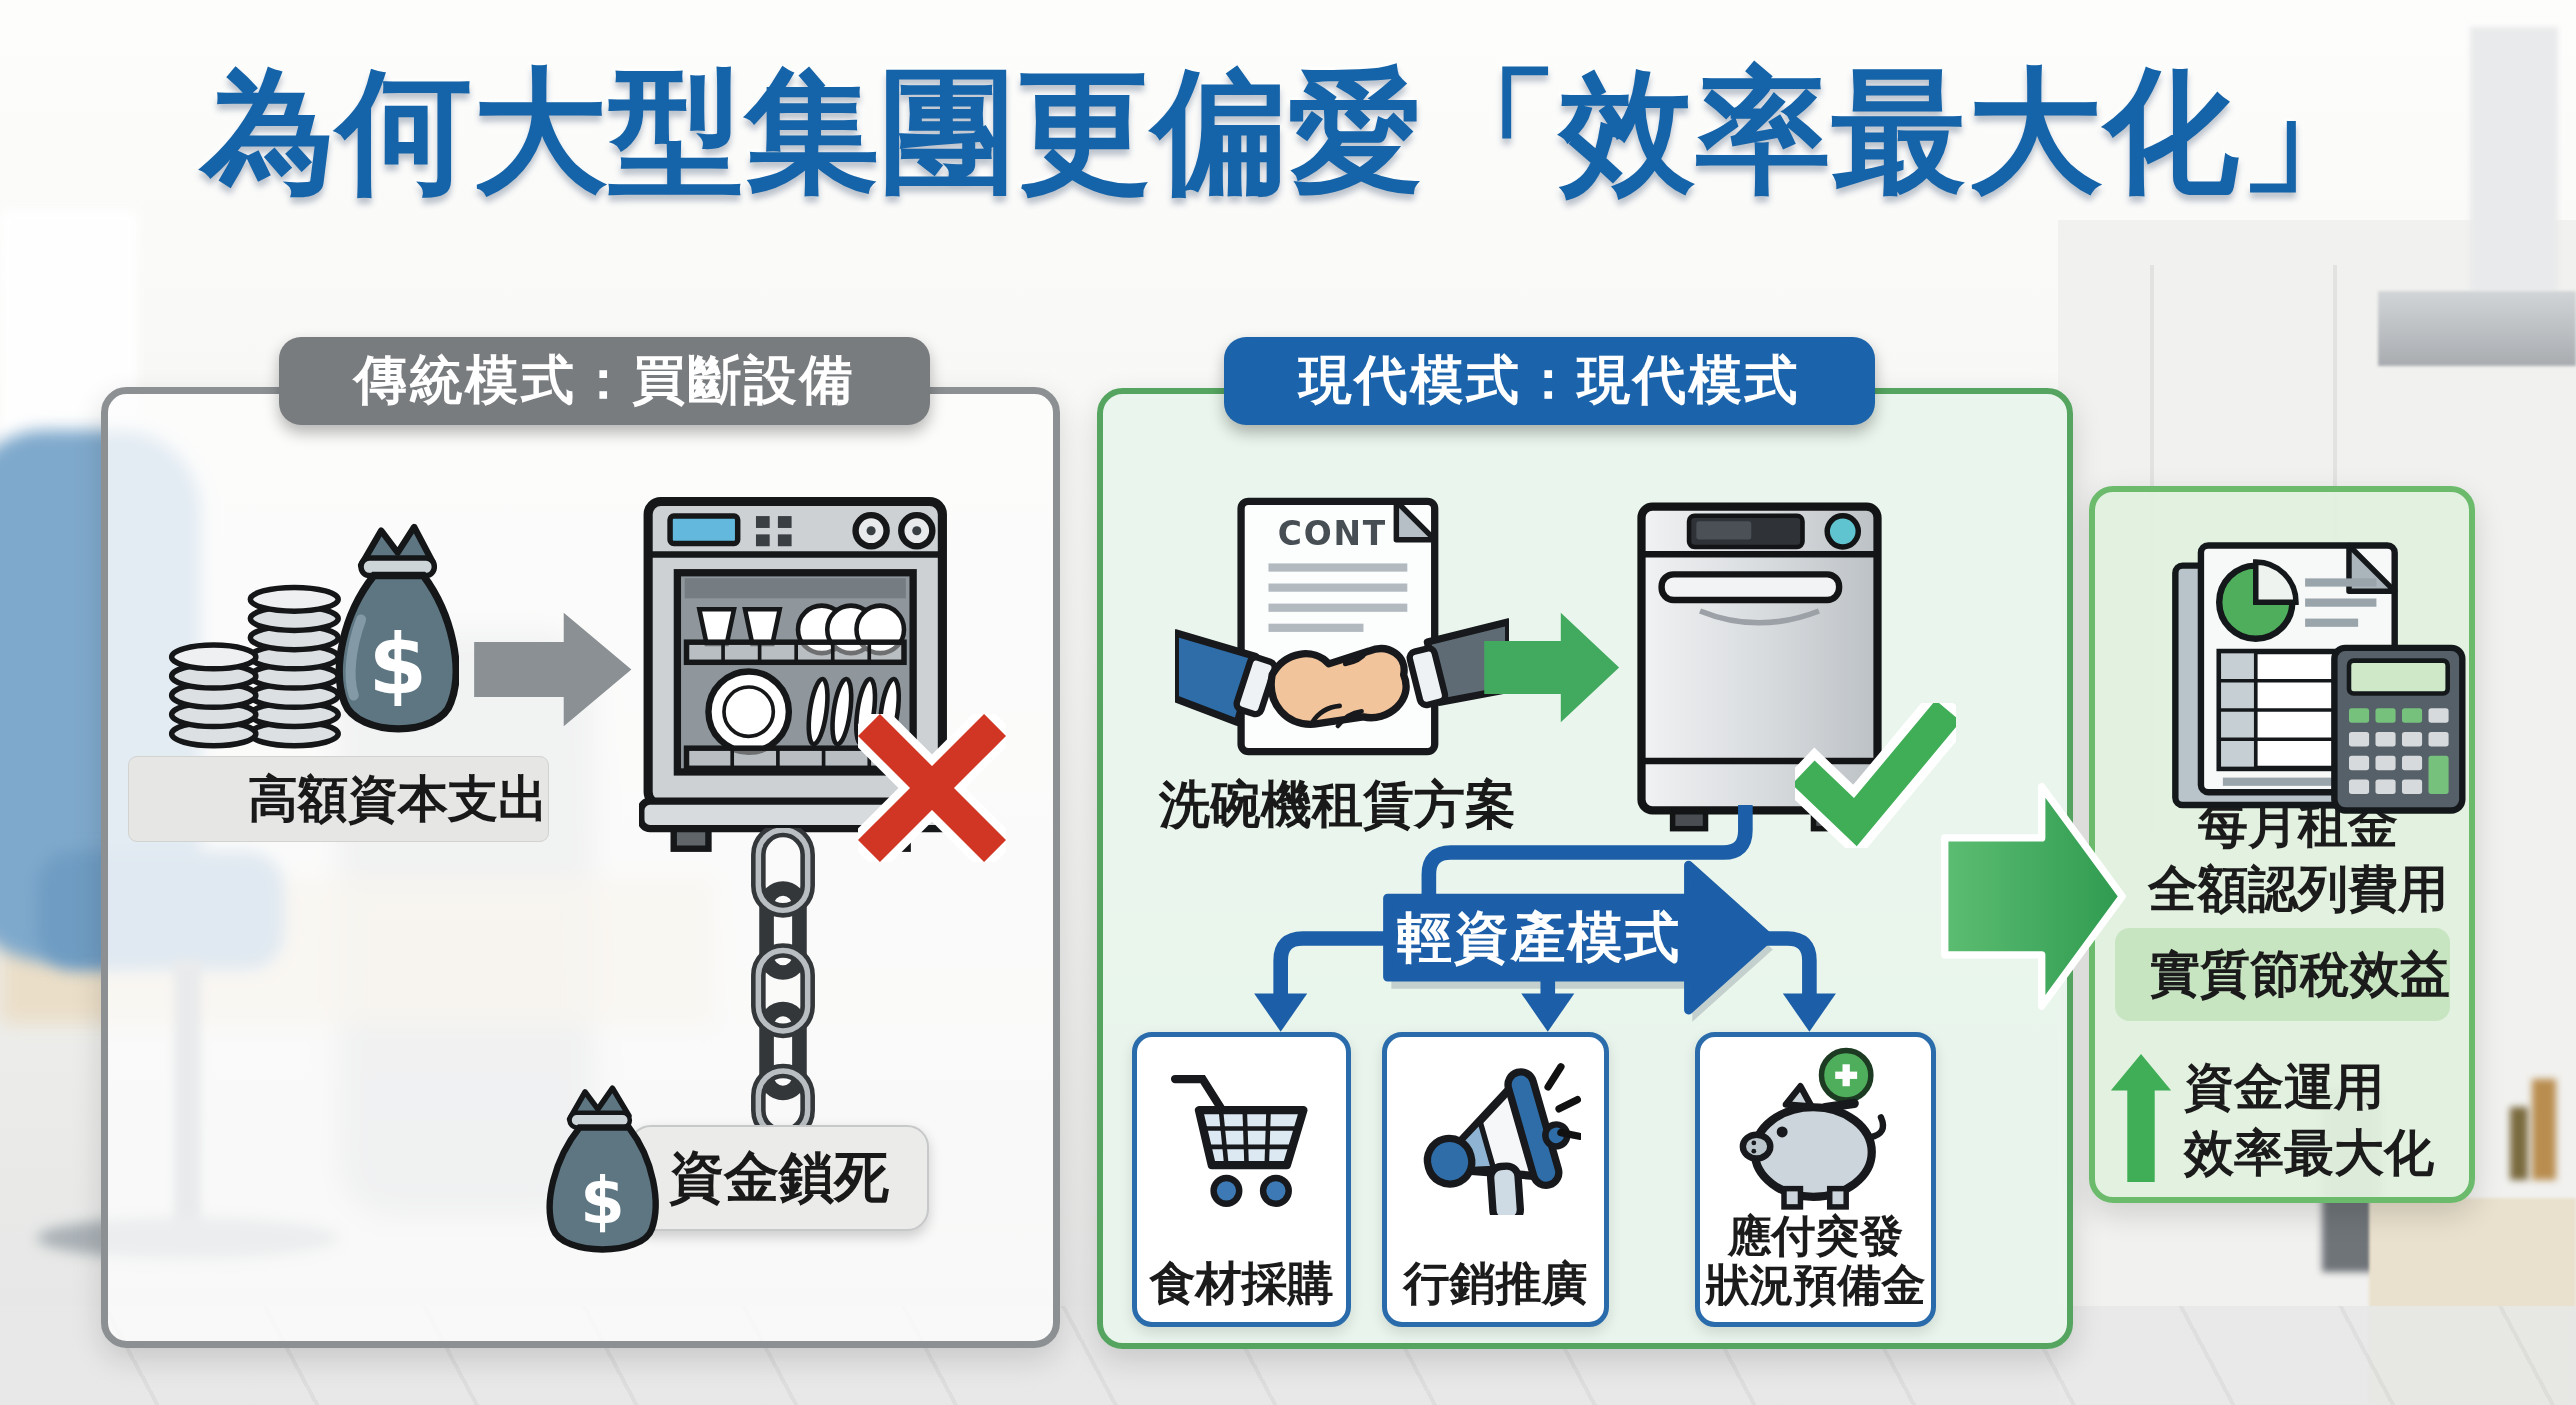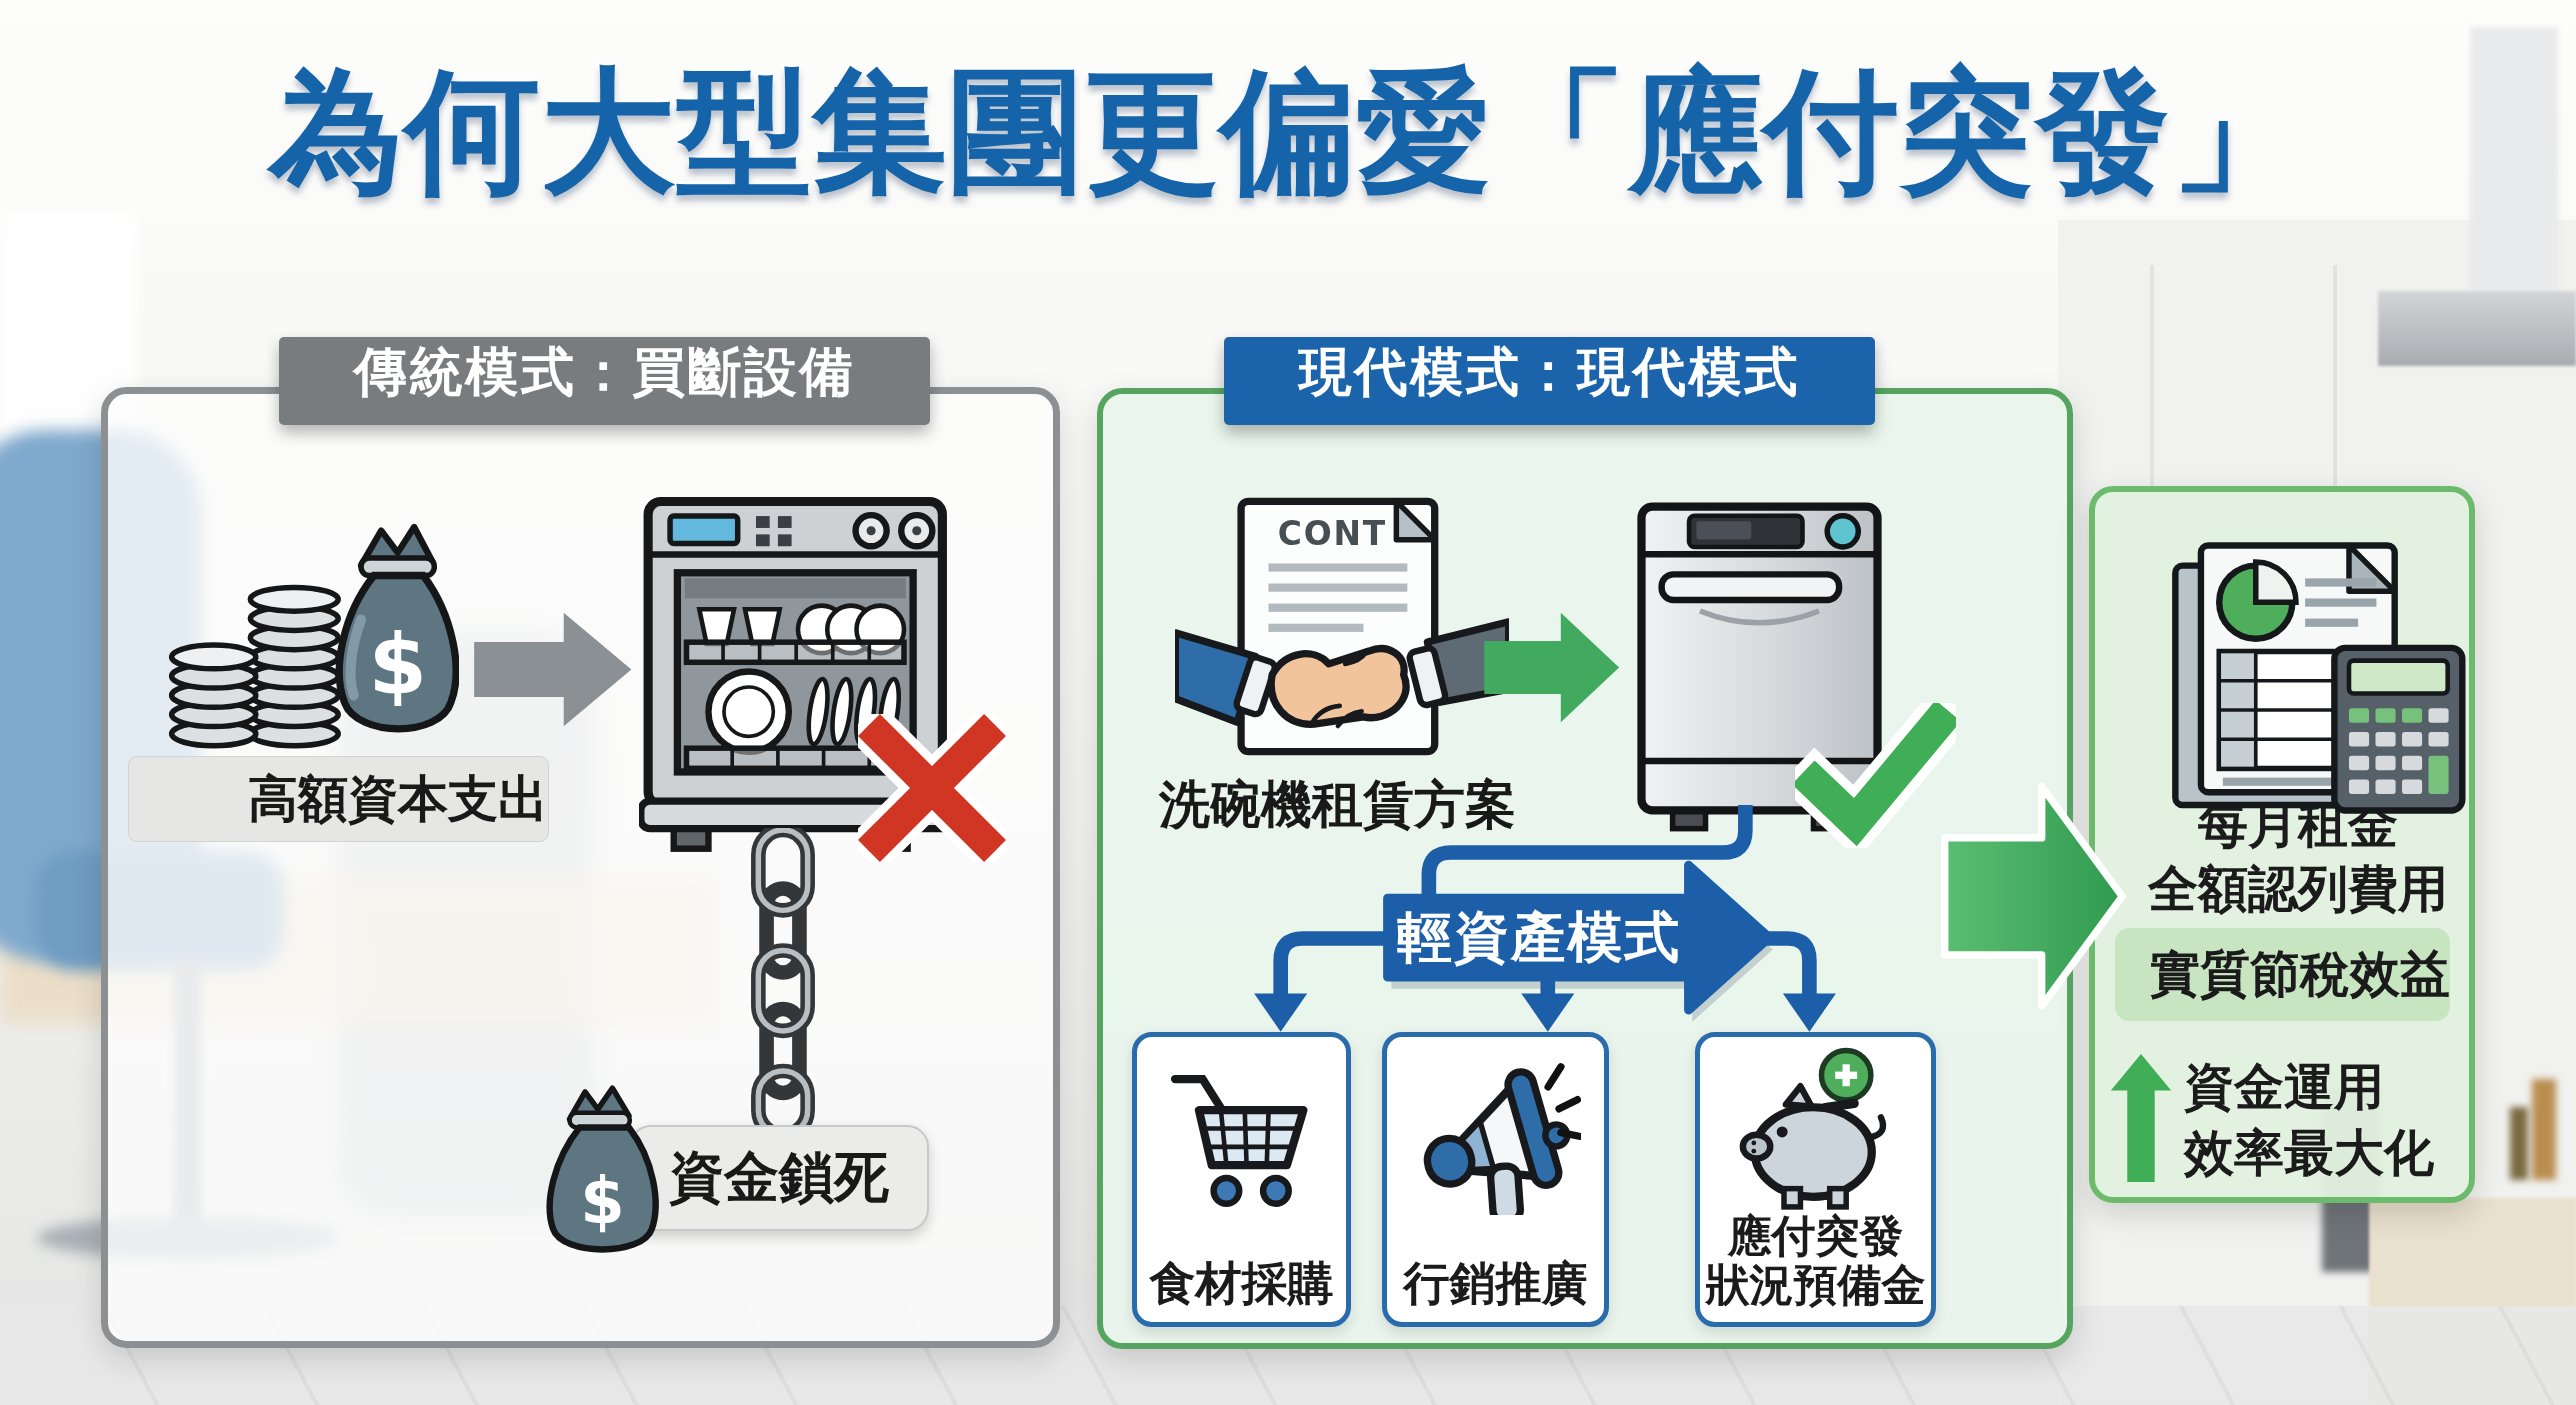--- a/index.html
+++ b/index.html
@@ -36,21 +36,21 @@
 
   
   .panel{border-radius:25.6px;box-shadow:0 11px 31px rgba(0,0,0,.14);}
   .panel-left{left:101px;top:387px;width:959px;height:961px;
               background:rgba(252,252,252,.80);border:7.3px solid #8d9093;}
   .panel-mid{left:1097px;top:388px;width:976px;height:961px;
              background:rgba(233,245,236,.95);border:6.4px solid #55a561;}
   .panel-right{left:2089px;top:486px;width:386px;height:717px;
                background:rgba(226,240,223,.96);border:6.4px solid #6cbb6d;border-radius:24px;}
 
-  .header-pill{height:88px;border-radius:5px;display:flex;align-items:flex-start;justify-content:center;
+  .header-pill{height:88px;border-radius:22px;display:flex;align-items:center;justify-content:center;
                font-size:53px;font-weight:800;color:#ffffff;letter-spacing:2.7px;
                box-shadow:0 7.3px 14.6px rgba(0,0,0,.28);}
   .header-left{left:279px;top:337px;width:651px;background:#797c7e;}
   .header-mid{left:1224px;top:337px;width:651px;background:#1b64ab;}
 
   
   .lbl{font-weight:800;color:#191919;}
   .capex-pill{left:128px;top:756px;width:421px;height:86px;background:#e6e6e5;border:1.8px solid #d2d2d0;
               border-radius:9.1px;display:flex;align-items:center;justify-content:flex-end;font-size:50px;}
   .locked-pill{left:629px;top:1125px;width:300px;height:106px;background:#ebebea;border:2.7px solid #c6c8c9;
@@ -87,21 +87,21 @@
   <div class="abs bg-flue"></div>
   <div class="abs bg-hood"></div>
   <div class="abs bg-cab-line1"></div>
   <div class="abs bg-cab-line2"></div>
   <div class="abs bg-gap"></div>
   <div class="abs bg-lower-cab"></div>
   <div class="abs bg-bottle1"></div>
   <div class="abs bg-bottle2"></div>
   <div class="abs bg-floor"></div>
 
-  <div class="abs title">為何大型集團更偏愛「應付突發」</div>
+  <div class="abs title">為何大型集團更偏愛「效率最大化」</div>
 
   <div class="abs panel panel-left"></div>
   <div class="abs panel panel-mid"></div>
   <div class="abs panel panel-right"></div>
 
   <div class="abs header-pill header-left">
     <span>傳統模式：買斷設備</span>
   </div>
   <div class="abs header-pill header-mid">
     <span>現代模式：現代模式</span>

